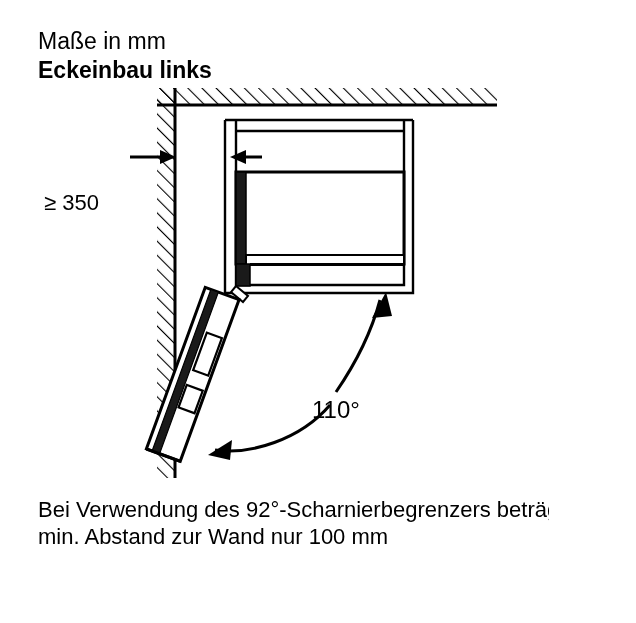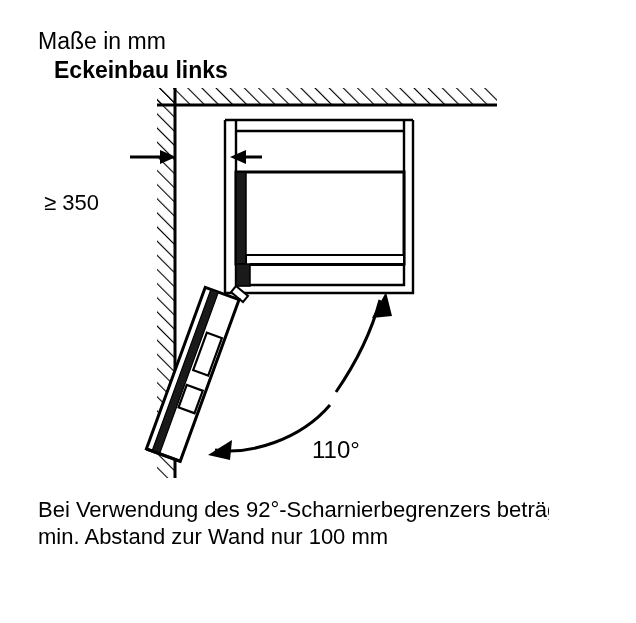--- a/index.html
+++ b/index.html
@@ -21,38 +21,37 @@
     white-space: pre;
     color: #000;
   }
   #title-line1 {
     left: 38px;
     top: 28px;
     font-size: 23px;
     font-weight: 400;
   }
   #title-line2 {
-    left: 54px;
+    left: 38px;
     top: 57px;
     font-size: 23px;
     font-weight: 700;
   }
   #label-350 {
     left: 44px;
     top: 146px;
     font-size: 22px;
     font-weight: 400;
     margin-top: 44px;
   }
   #label-110 {
     left: 312px;
     top: 396px;
     font-size: 24px;
     font-weight: 400;
-    margin-top: 40px;
   }
   #note {
     position: absolute;
     left: 38px;
     top: 496px;
     width: 590px;
     font-size: 22px;
     line-height: 27px;
     white-space: pre-line;
   }

